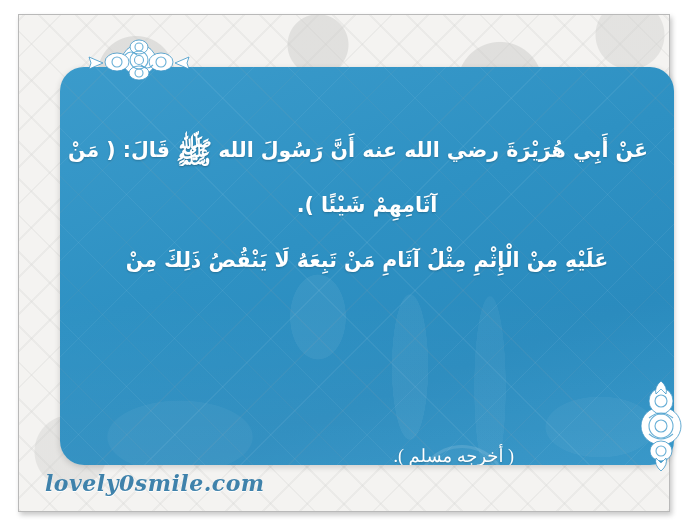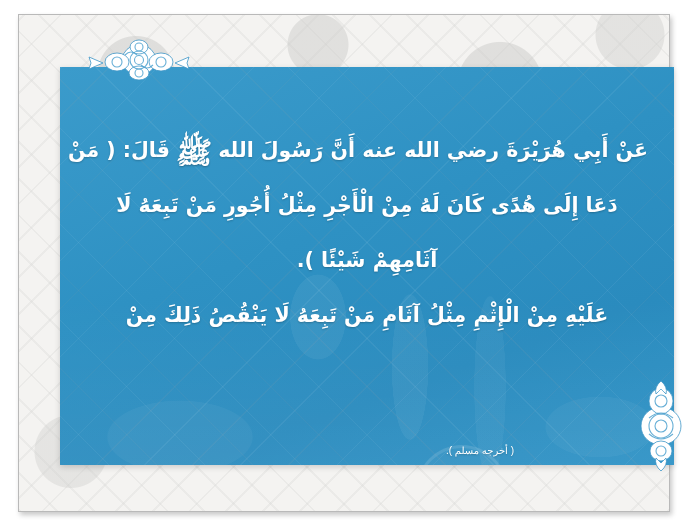--- a/index.html
+++ b/index.html
@@ -47,21 +47,21 @@
     background-repeat: no-repeat, no-repeat, no-repeat, no-repeat, no-repeat, repeat, repeat;
   }
 
   
   .blue-panel {
     position: absolute;
     left: 41px;
     top: 52px;
     width: 614px;
     height: 398px;
-    border-radius: 0;
+    border-radius: 24px;
     overflow: hidden;
     background:
       linear-gradient(160deg, #3b9bcb 0%, #2e91c3 42%, #2a8bbe 72%, #2f93c6 100%);
     box-shadow: 0 2px 6px rgba(0,0,0,0.16);
   }
 
   
   .blue-panel::before {
     content: "";
     position: absolute;
@@ -134,22 +134,22 @@
     text-shadow: 0 1px 2px rgba(0,0,0,0.3);
   }
 
   
   .attribution {
     position: absolute;
     right: 160px;
     top: 378px;
     direction: rtl;
     color: #ffffff;
-    font-size: 10px;
-    font-family: Liberation Sans, sans-serif;
+    font-size: 18px;
+    font-family: Liberation Serif, serif;
     text-shadow: 0 1px 2px rgba(0,0,0,0.2);
     white-space: nowrap;
   }
 
   
   .ornament-top {
     position: absolute;
     left: 62px;
     top: 22px;
     width: 116px;
@@ -202,21 +202,20 @@
   <div class="outer-frame">
 
     <div class="bg-pattern"></div>
 
     <div class="blue-panel">
       <div class="mosque-wash"></div>
       <div class="stamp-watermark"></div>
 
       <div class="hadith-text">
         <span class="hadith-line"><span>عَنْ أَبِي هُرَيْرَةَ رضي الله عنه أَنَّ رَسُولَ الله</span><span class="pbuh">ﷺ</span><span>قَالَ: ( مَنْ</span></span>
-        <span class="hadith-line">دَعَا إِلَى هُدًى كَانَ لَهُ مِنْ الْأَجْرِ مِثْلُ أُجُورِ مَنْ تَبِعَهُ لَا</span>
         <span class="hadith-line">آثَامِهِمْ شَيْئًا ).</span>
         <span class="hadith-line">عَلَيْهِ مِنْ الْإِثْمِ مِثْلُ آثَامِ مَنْ تَبِعَهُ لَا يَنْقُصُ ذَلِكَ مِنْ</span>
       </div>
 
       <div class="attribution">( أخرجه مسلم ).</div>
     </div>
 
     <div class="ornament-top">
       <svg viewBox="0 0 116 46" width="116" height="46" aria-hidden="true">
         <g fill="#ffffff" stroke="#3e95c6" stroke-width="0.8">
@@ -255,16 +254,17 @@
           <circle cx="28" cy="53" r="6"></circle>
           <circle cx="28" cy="28" r="6"></circle>
           <circle cx="28" cy="78" r="5"></circle>
           <path d="M16 45 q12 -10 24 0"></path>
           <path d="M16 61 q12 10 24 0"></path>
         </g>
       </svg>
     </div>
 
     <div class="footer">
+      <div class="brand-url">lovely0smile.com</div>
     </div>
 
   </div>
 </div>
 
 </body></html>

